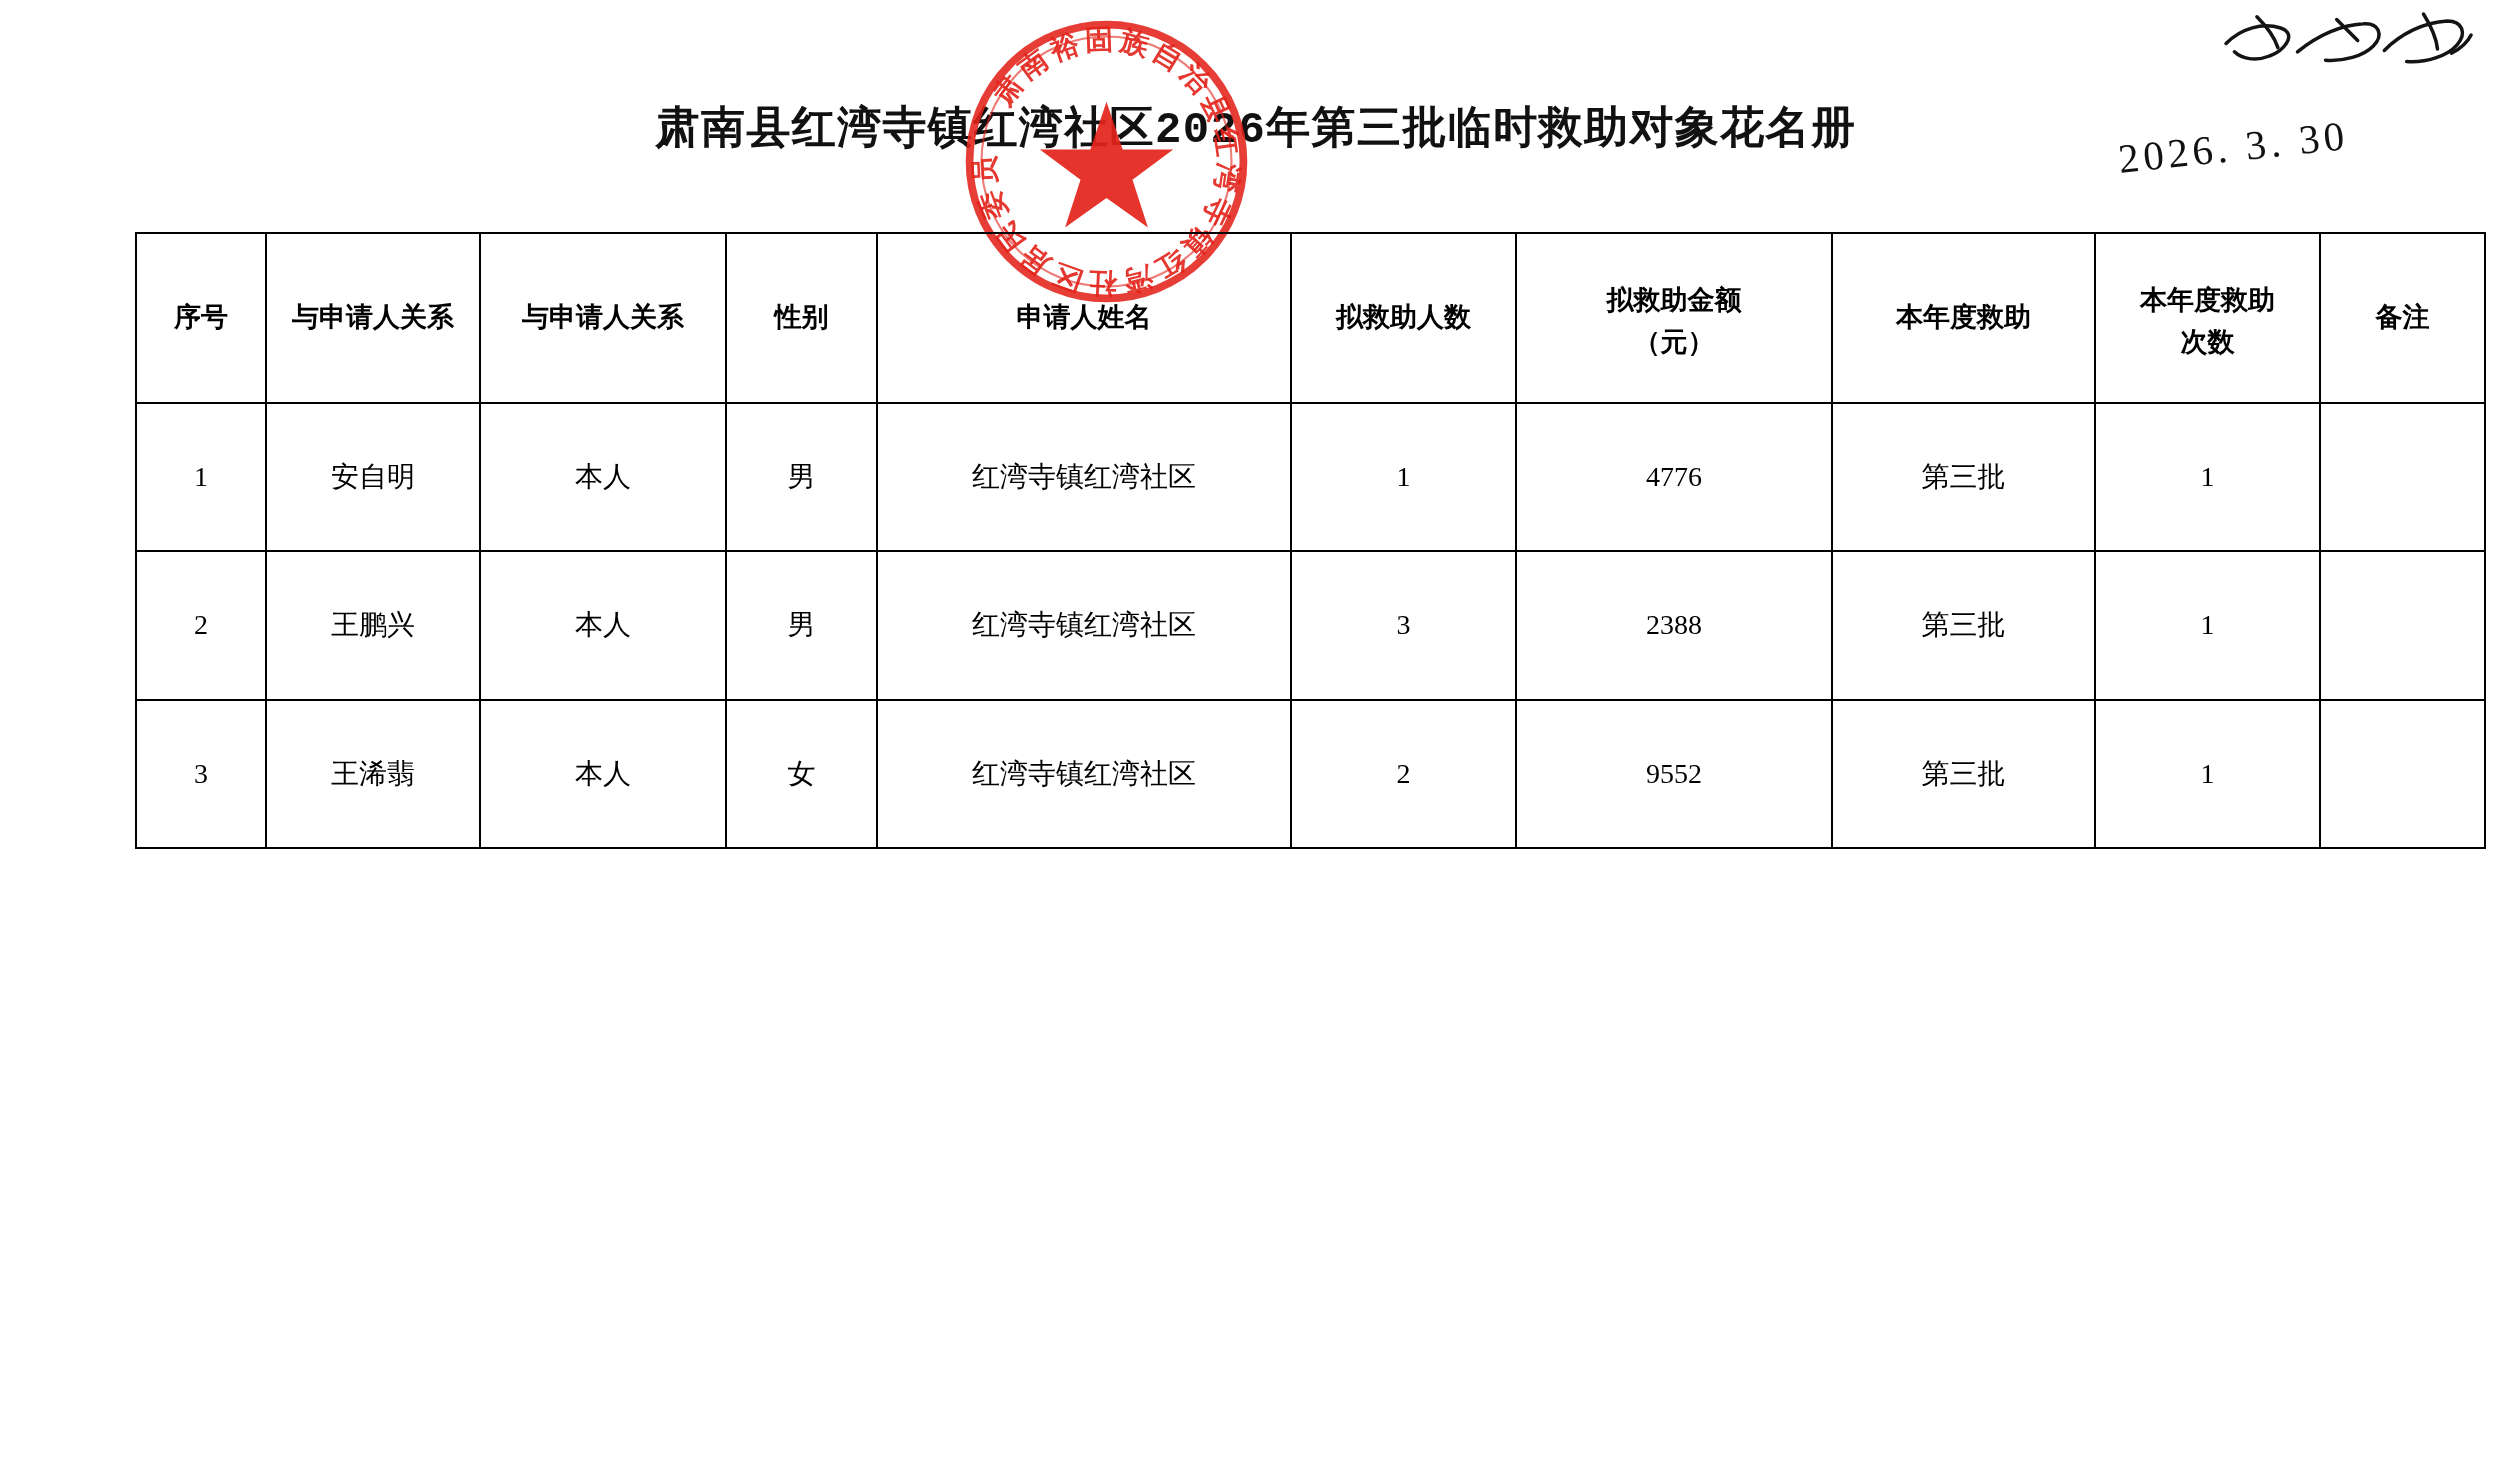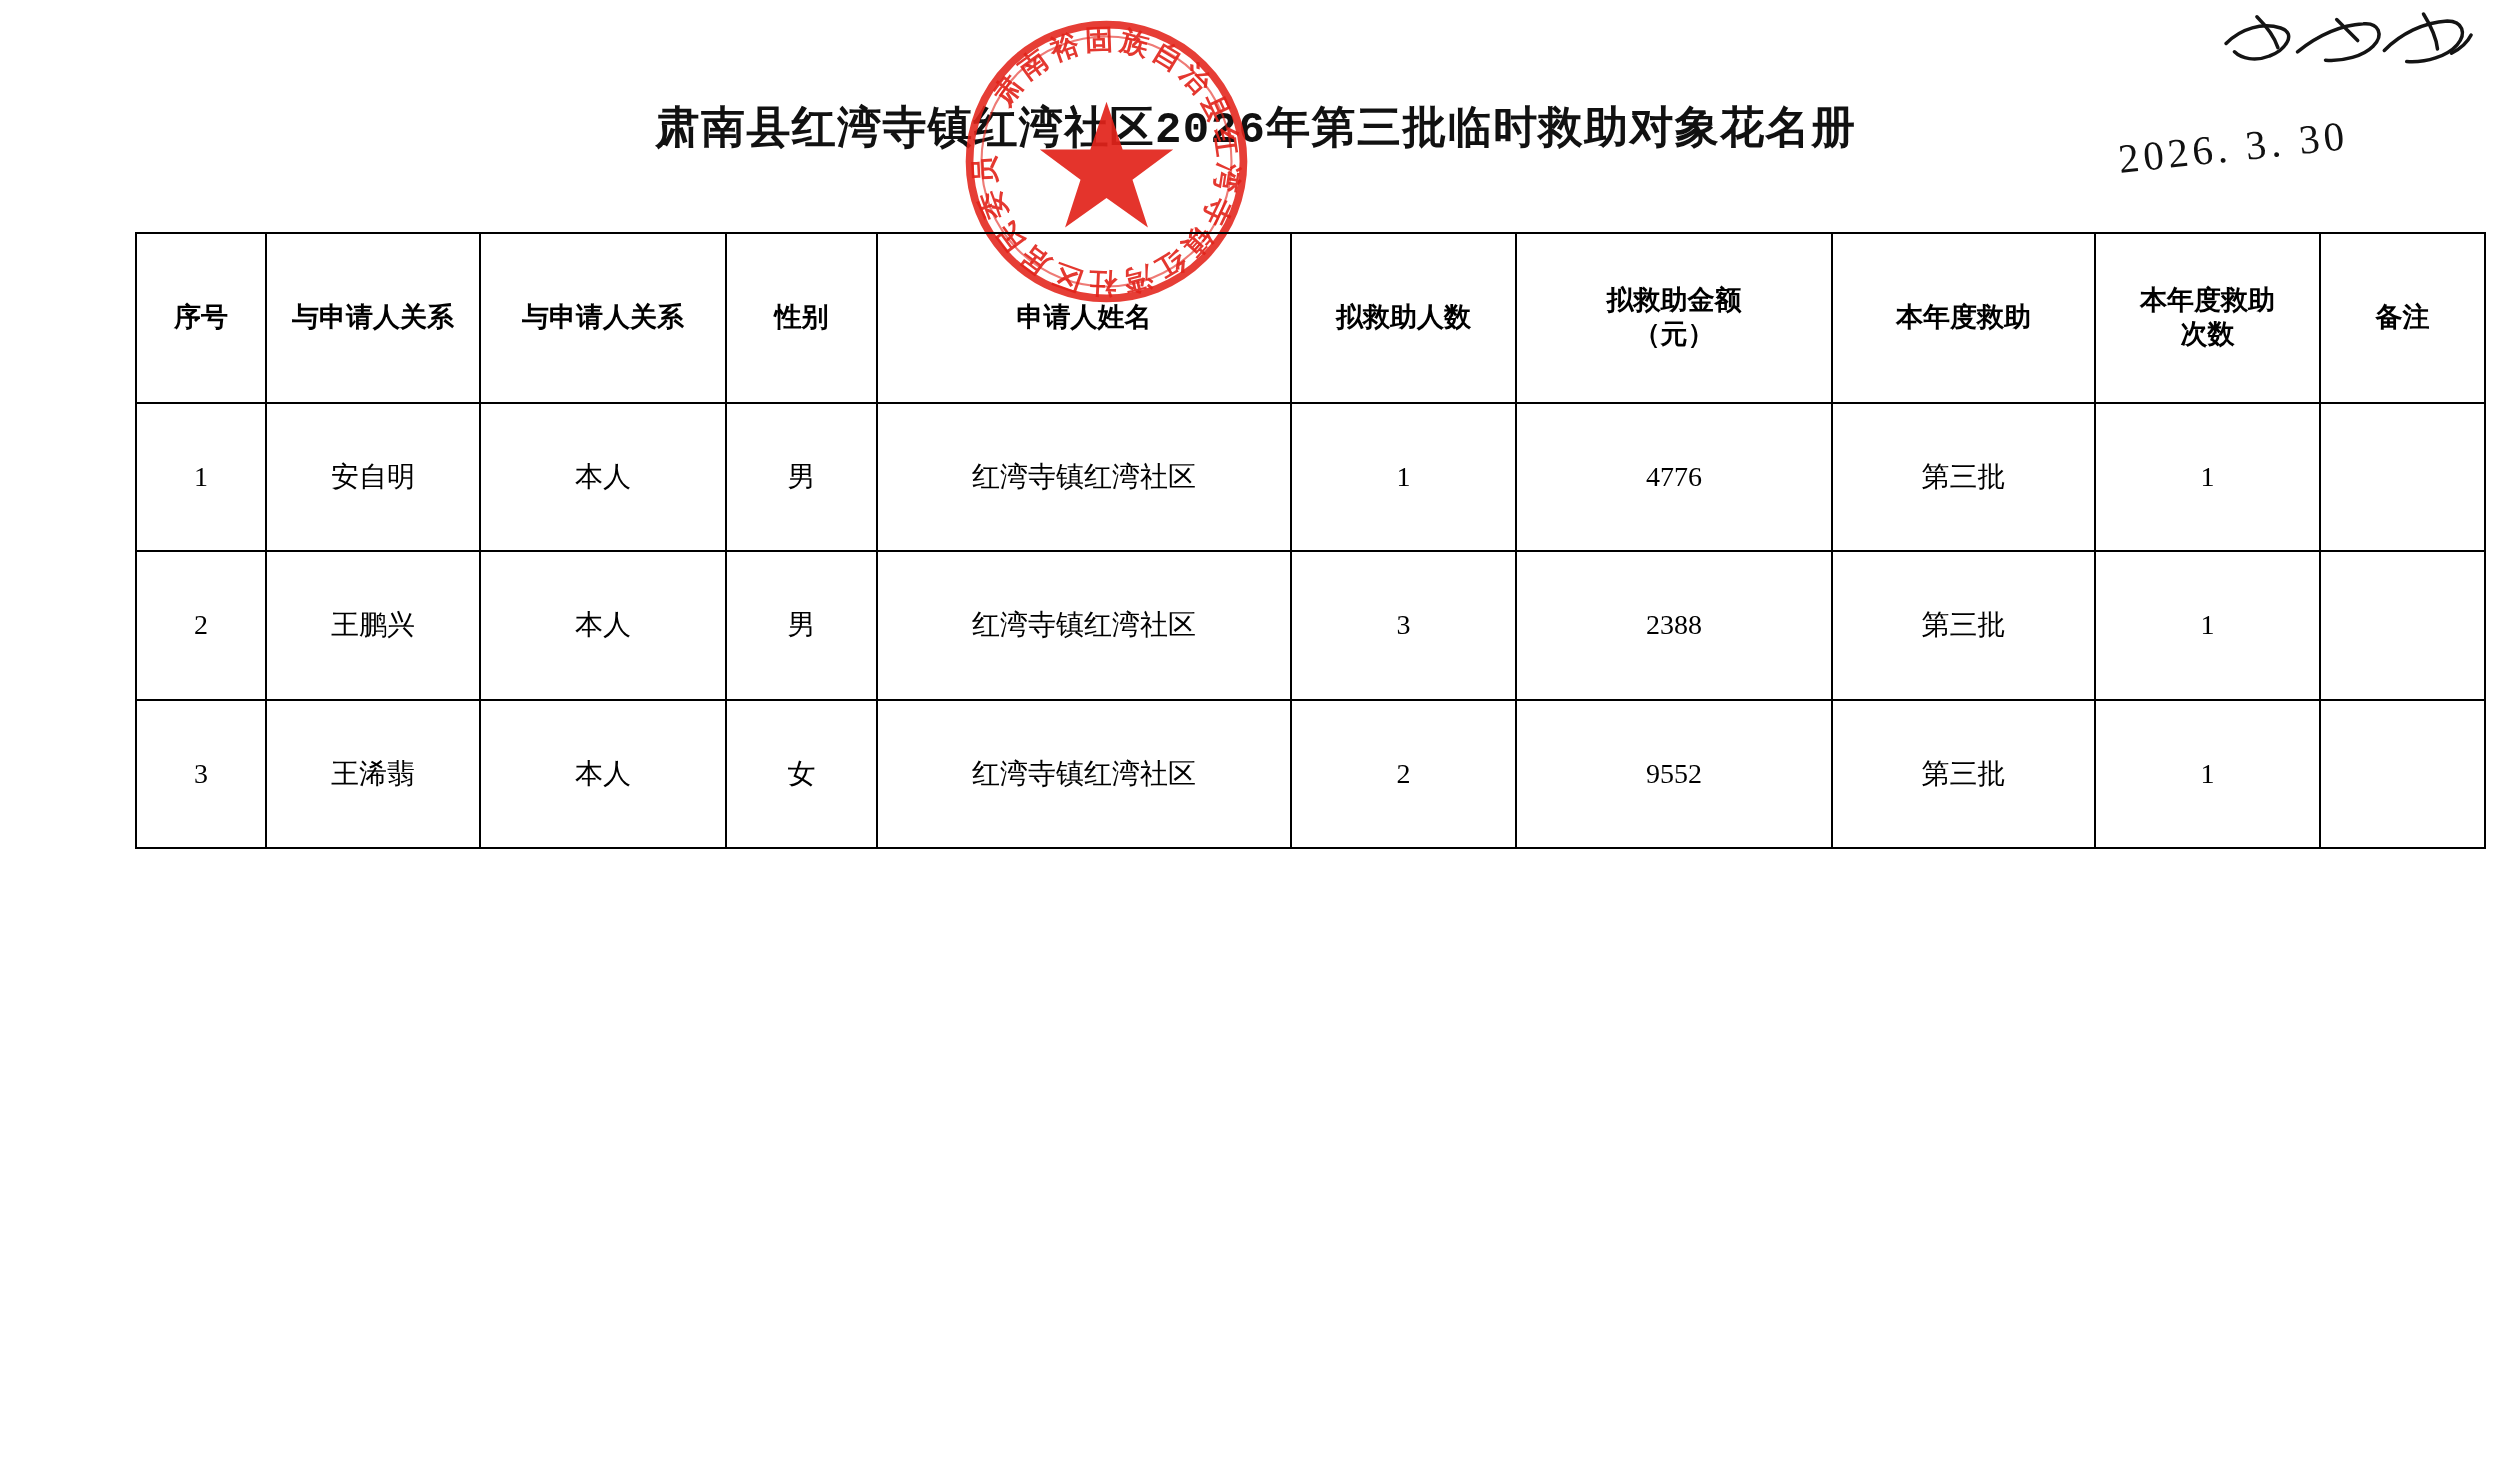--- a/index.html
+++ b/index.html
@@ -65,21 +65,21 @@
   .col-name     { width: 214px; }
   .col-relation { width: 246px; }
   .col-gender   { width: 151px; }
   .col-address  { width: 414px; }
   .col-people   { width: 225px; }
   .col-amount   { width: 316px; }
   .col-time     { width: 263px; }
   .col-count    { width: 225px; }
   .col-remark   { width: 165px; }
 
-  .amount-head { line-height: 1.25; }
+  .amount-head { line-height: 1.25; margin-top: 8px; }
 
   
   #official-seal {
     position: absolute;
     top: 7px;
     left: 952px;
     width: 309px;
     height: 309px;
     pointer-events: none;
   }

